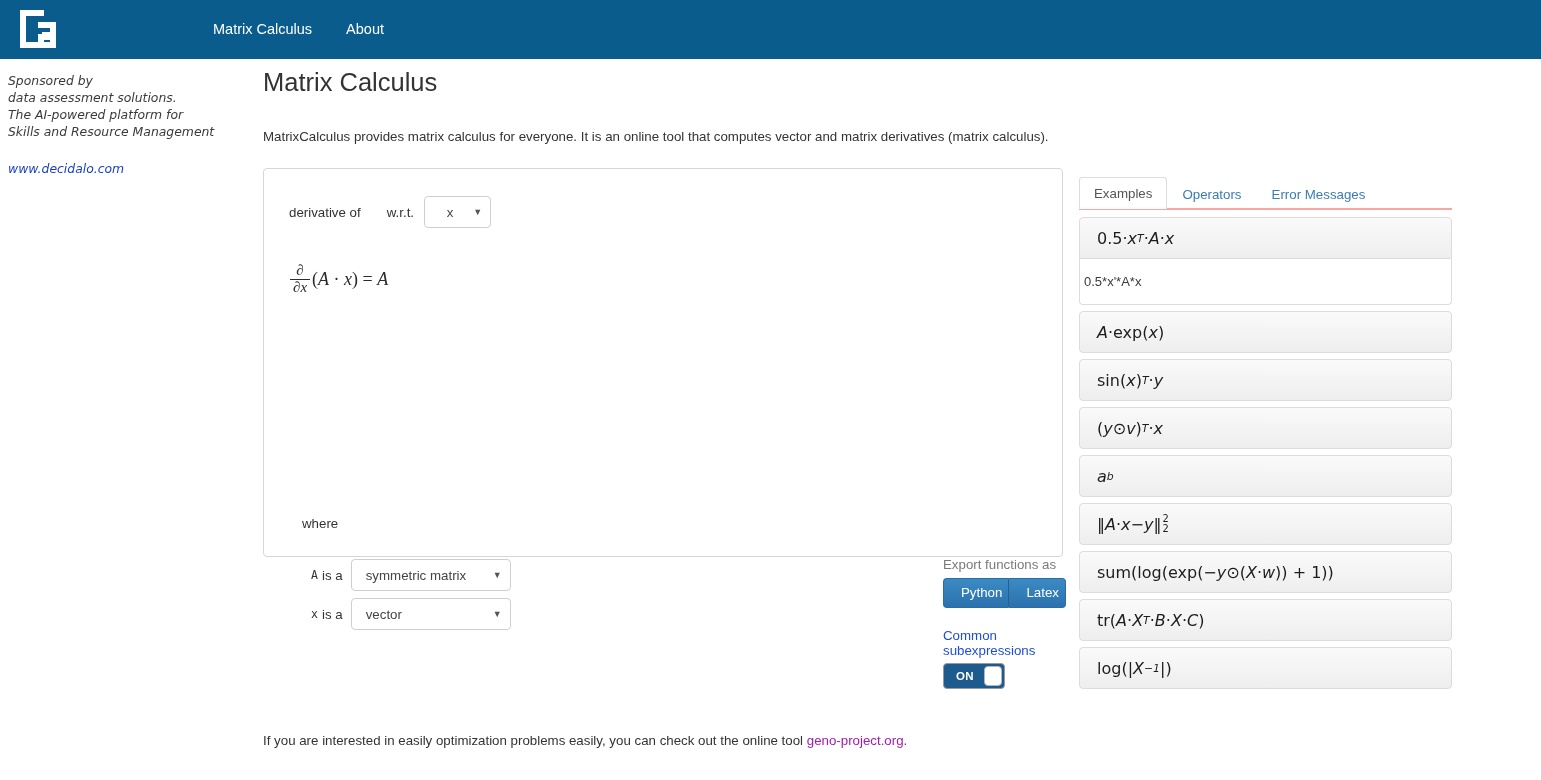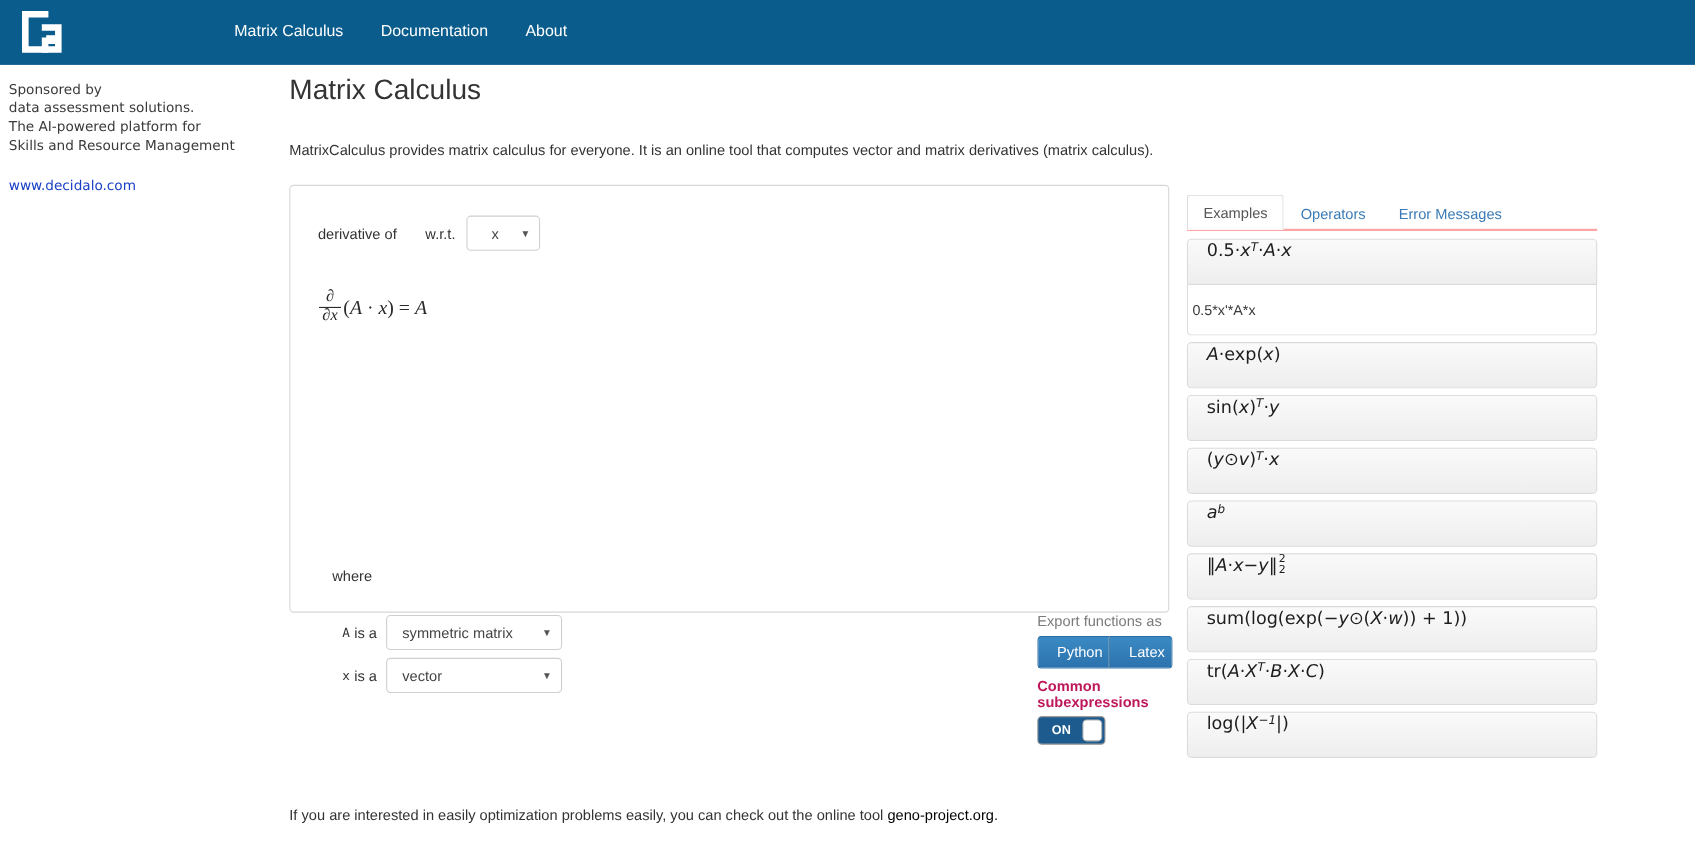--- a/index.html
+++ b/index.html
@@ -37,20 +37,21 @@
   }
 
   
   .sponsor {
     position: absolute; left: 8px; top: 72px;
     width: 240px;
     font-family: "DejaVu Sans", sans-serif;
     font-size: 12.4px;
     color: #3a3a3a;
     line-height: 17px;
+    font-style: italic;
   }
   .sponsor-line { white-space: nowrap; }
   .sponsor-link {
     display: block;
     margin-top: 20px;
     color: #1a3fc4;
     font-size: 12.4px;
     text-decoration: none;
   }
 
@@ -184,22 +185,22 @@
     color: #ffffff;
     font-size: 13.3px;
     border: 1px solid #2a6da3;
     padding: 7px 6px 8px 17px;
     cursor: pointer;
     line-height: 1;
   }
   .btn-left { border-radius: 4px 0 0 4px; border-right: 1px solid #24618f; }
   .btn-right { border-radius: 0 4px 4px 0; border-left: none; }
   .cse-label {
-    font-size: 13.3px; color: #be185d;
-    margin-top: 8px; margin-bottom: 5px; font-weight: bold;
+    font-size: 13.3px; color: #1d4ed8;
+    margin-top: 20px; margin-bottom: 5px;
   }
   .toggle {
     width: 62px; height: 26px;
     background: #1d5b8e;
     border: 1px solid #9a9a9a;
     border-radius: 4px;
     display: flex; align-items: center;
     cursor: pointer;
     padding: 2px;
   }
@@ -246,21 +247,21 @@
     border-color: #dddddd;
     border-bottom: 1px solid #ffffff;
     border-radius: 3px 3px 0 0;
   }
   .ex-list { margin-top: 7px; }
   .ex-item {
     background: linear-gradient(to bottom, #fafafa 0%, #eeeeee 100%);
     border: 1px solid #dcdcdc;
     border-radius: 4px;
     height: 42px;
-    display: flex; align-items: flex-start;
+    display: flex; align-items: center;
     padding: 0 17px;
     margin-bottom: 6px;
     font-size: 16px;
     color: #1d1d1d;
     cursor: pointer;
     font-family: "DejaVu Sans", sans-serif;
   }
   .ex-item.selected {
     border-bottom-left-radius: 0;
     border-bottom-right-radius: 0;
@@ -293,36 +294,35 @@
     margin-left: 1px;
   }
 
   
   .footer {
     position: absolute; left: 263px; top: 733px;
     font-size: 13.3px;
     color: #333333;
     white-space: nowrap;
   }
-  .footer a { color: #000000; text-decoration: none; }
+  .footer a { color: #a21caf; text-decoration: none; }
 </style>
 </head>
 <body>
 
 <div class="topbar">
   <div class="logo">
     <svg width="40" height="42" viewBox="0 0 40 42" aria-hidden="true">
       <path d="M2 2 H26 V8 H8 V34 H20 V26 H26 V40 H2 Z" fill="#ffffff"></path>
       <path d="M20 14 H38 V40 H20 V34 H32 V20 H20 Z" fill="#ffffff"></path>
       <rect x="24" y="24" width="8" height="8" fill="#ffffff"></rect>
     </svg>
   </div>
   <div class="nav">
     <a href="#">Matrix Calculus</a>
-    <a href="#">Documentation</a>
     <a href="#">About</a>
   </div>
 </div>
 
 <div class="sponsor">
   <div class="sponsor-line">Sponsored by</div>
   <div class="sponsor-line">data assessment solutions.</div>
   <div class="sponsor-line">The AI-powered platform for</div>
   <div class="sponsor-line">Skills and Resource Management</div>
   <a href="#" class="sponsor-link">www.decidalo.com</a>

